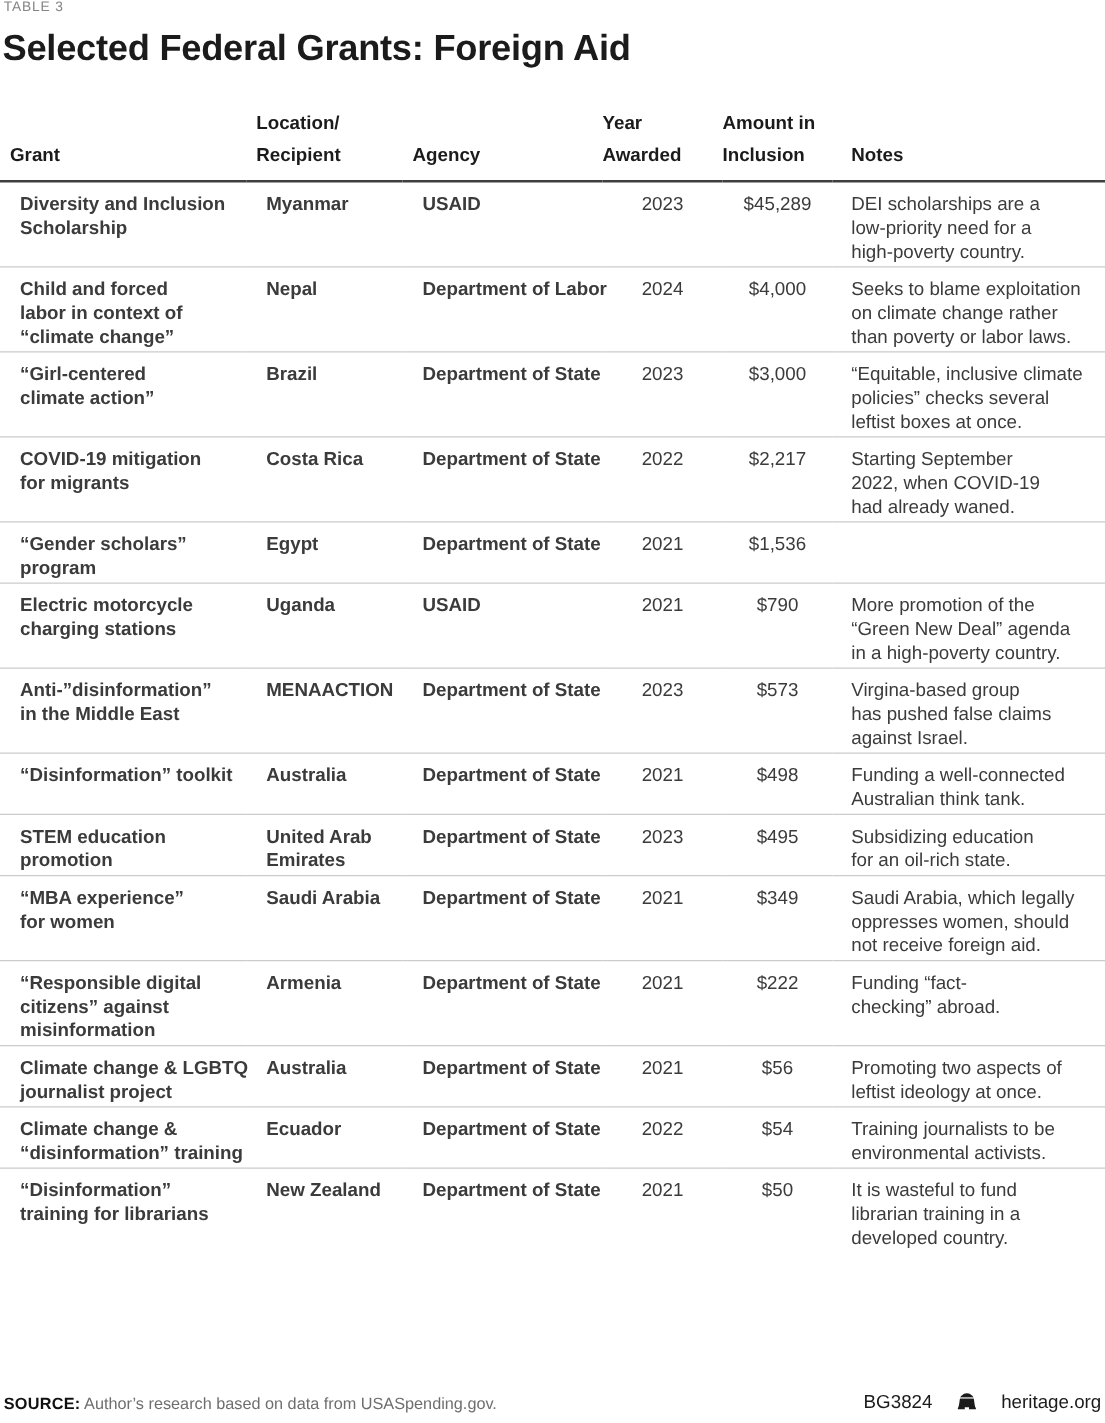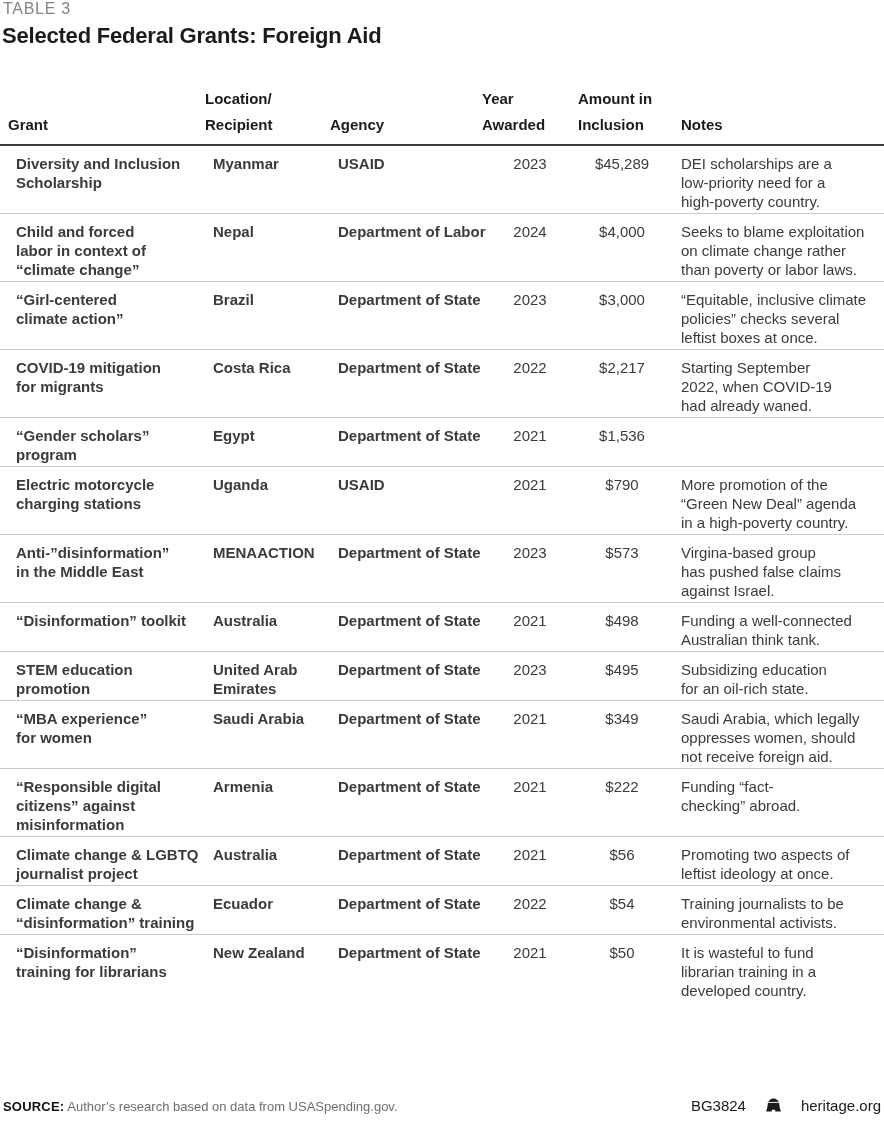--- a/index.html
+++ b/index.html
@@ -6,26 +6,26 @@
   html,body { background:#ffffff; }
   .page {
     position:relative;
     width:884px; height:1138px;
     background:#ffffff;
     font-family:"Liberation Sans", sans-serif;
     overflow:hidden;
   }
   .table-label {
     position:absolute; top:0; left:3px;
-    font-size:16px; letter-spacing:0.7px;
+    font-size:11px; letter-spacing:0.7px;
     color:#858585;
   }
   .page-title {
     position:absolute; top:23px; left:2px;
-    font-size:22px; font-weight:bold; color:#1b1b1b;
+    font-size:29px; font-weight:bold; color:#1b1b1b;
     letter-spacing:-0.2px;
   }
   table.grants {
     position:absolute; top:86px; left:0;
     width:884px;
     border-collapse:collapse;
     table-layout:fixed;
   }
   col.c-grant   { width:197px; }
   col.c-loc     { width:125px; }
@@ -55,21 +55,21 @@
     text-align:left;
   }
   tbody td.pad-l  { padding-left:16px;font-weight:bold; }
   tbody td.center { text-align:center; }
   tbody td.notes  { padding-left:15px; }
   tbody tr { border-bottom:1px solid #cbcbcb; }
   tbody tr:last-child { border-bottom:none; }
   .cell { white-space:pre; }
 
   .footer {
-    position:absolute; left:3px; right:3px; bottom:24px;
+    position:absolute; left:3px; right:3px; bottom:8px;
     display:flex; justify-content:space-between; align-items:flex-end;
   }
   .source { font-size:13px; color:#6e6e6e; }
   .source b { color:#111111; font-weight:bold; letter-spacing:0.2px; }
   .footer-right {
     display:flex; align-items:center; gap:19px;
     font-size:15px; color:#1b1b1b;margin-top:28px;
   }
   .bell { width:17px; height:17px; display:inline-block; }
 </style>

